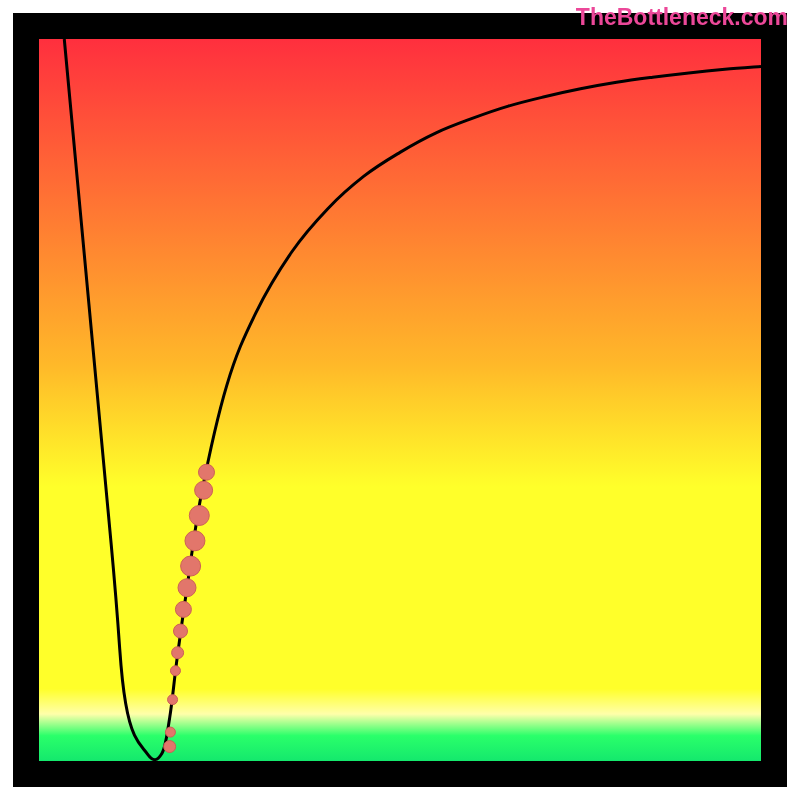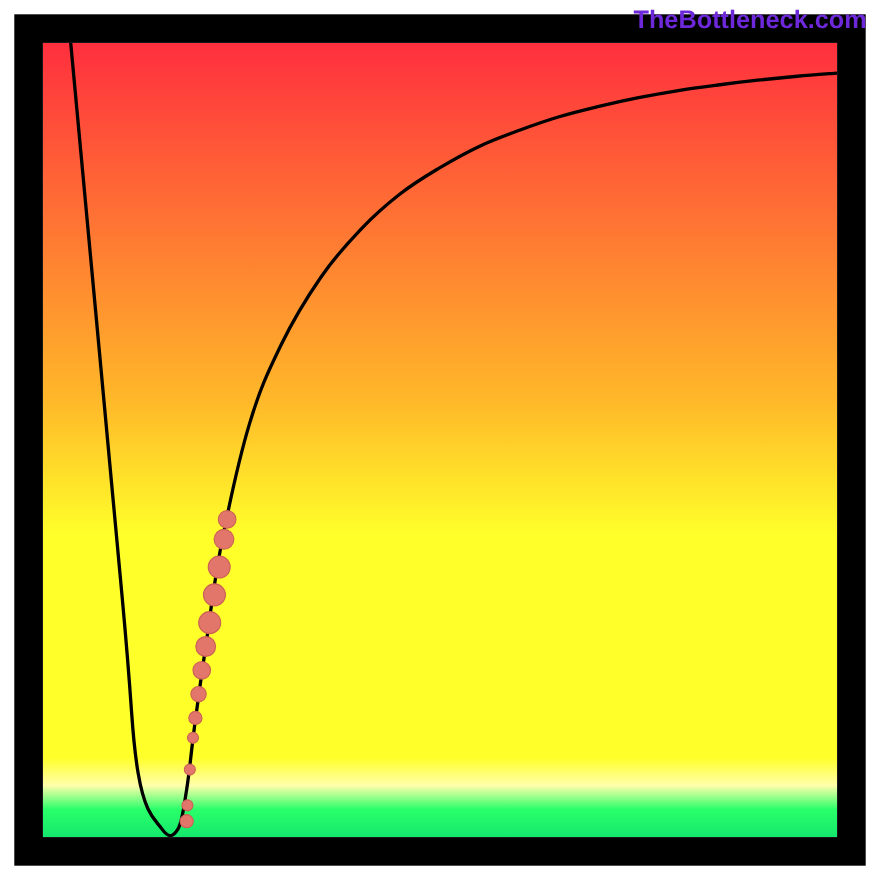--- a/index.html
+++ b/index.html
@@ -15,21 +15,21 @@
   svg {
     display: block;
   }
   .watermark {
     position: absolute;
     top: 4px;
     right: 12px;
     font-family: Arial, Helvetica, sans-serif;
     font-size: 23px;
     font-weight: bold;
-    color: #6d28d9;
+    color: #ec4899;
     letter-spacing: 0px;
   }
 </style>
 </head>
 <body>
 
 <div class="chart-wrap">
   <svg id="chart-svg" width="800" height="800" viewBox="0 0 800 800">
     <defs>
       <linearGradient id="bg-grad" x1="0" y1="0" x2="0" y2="1">

